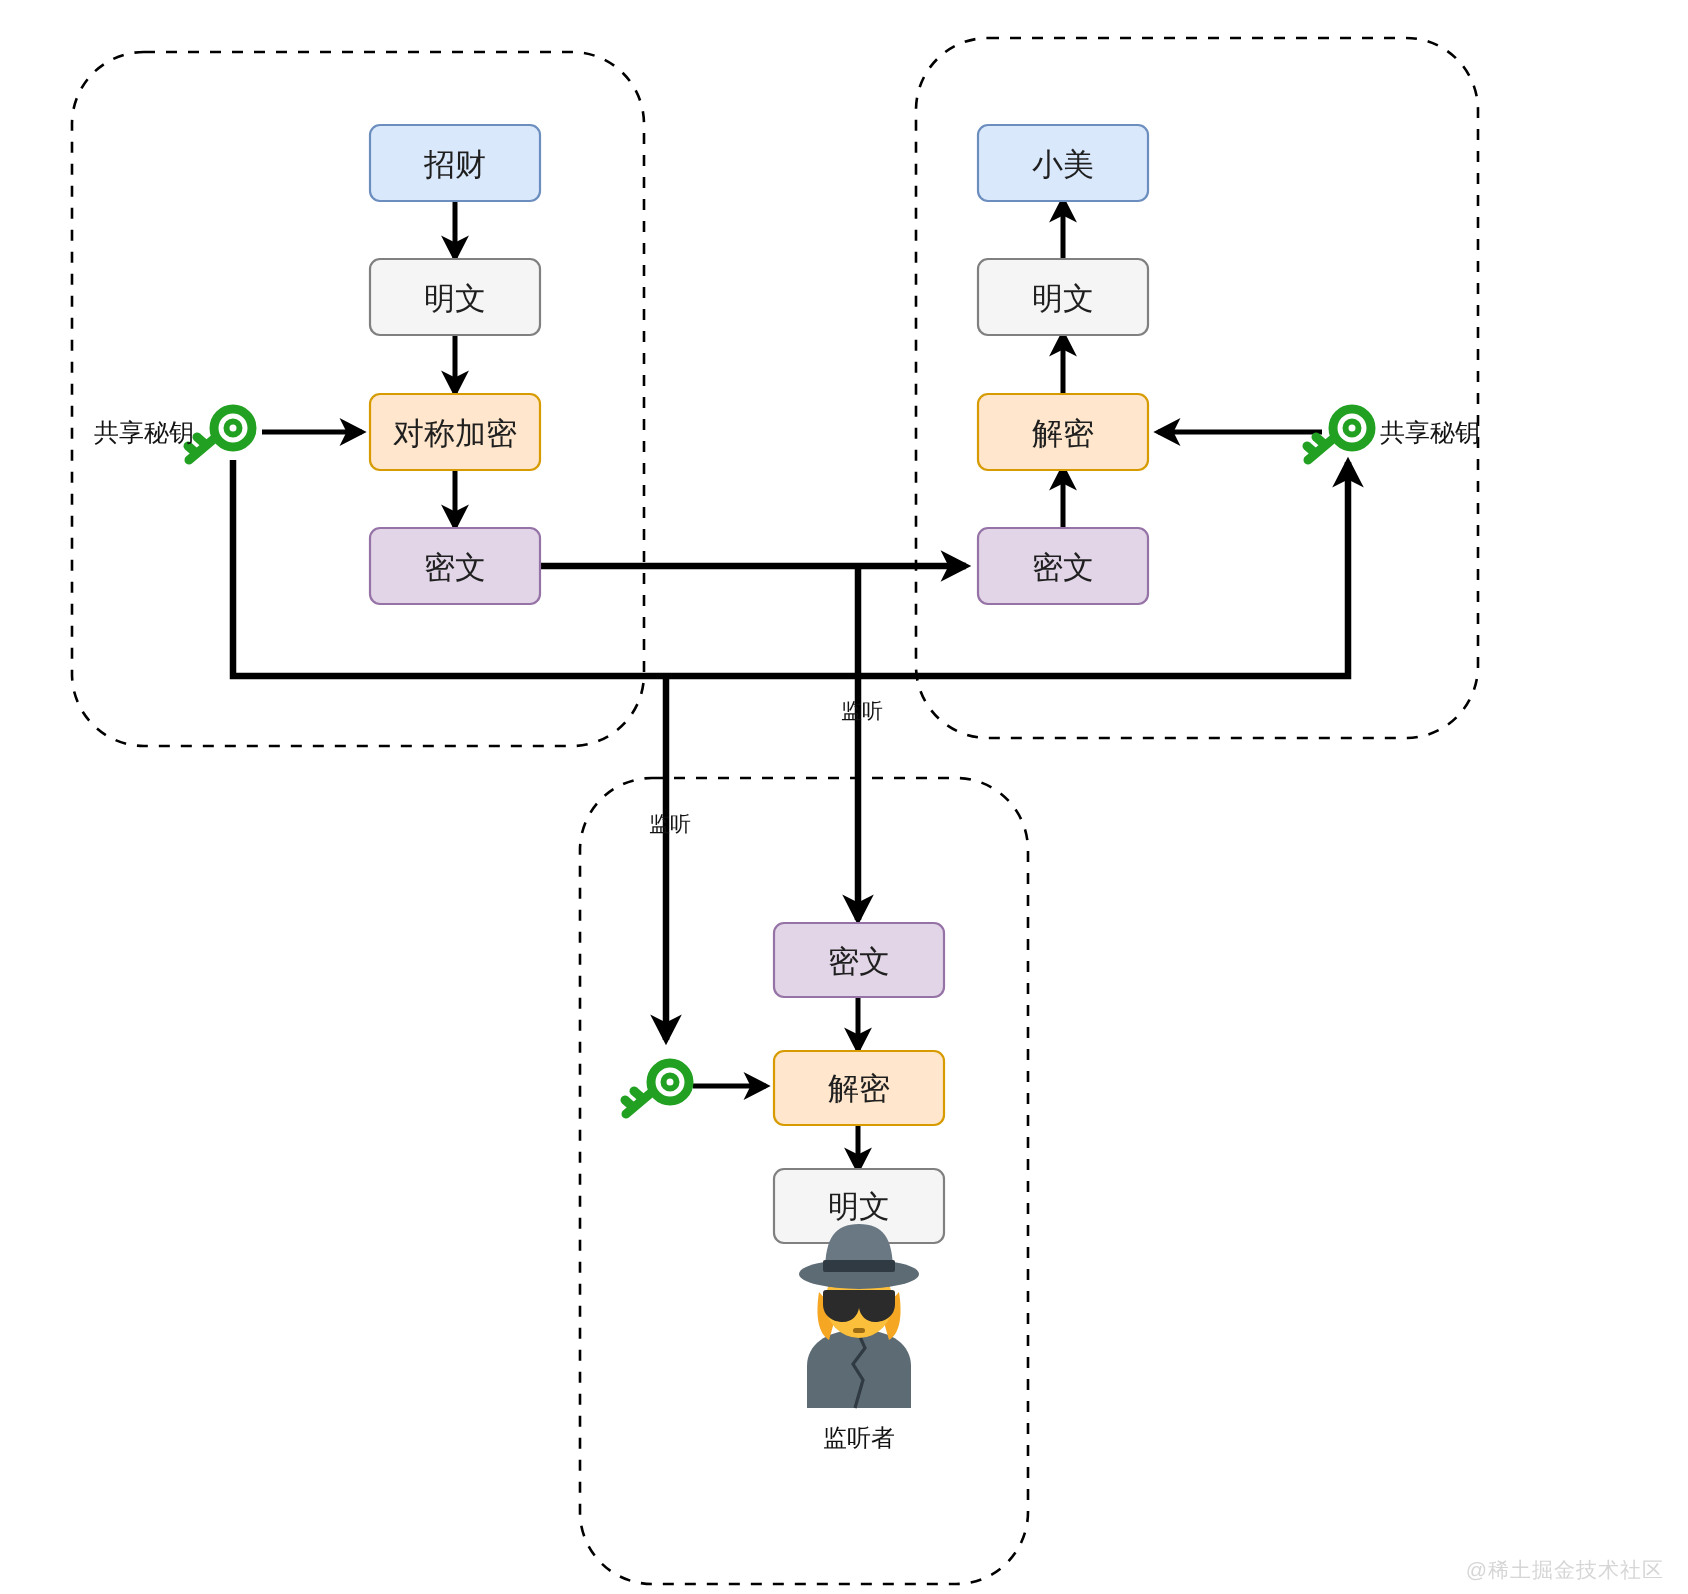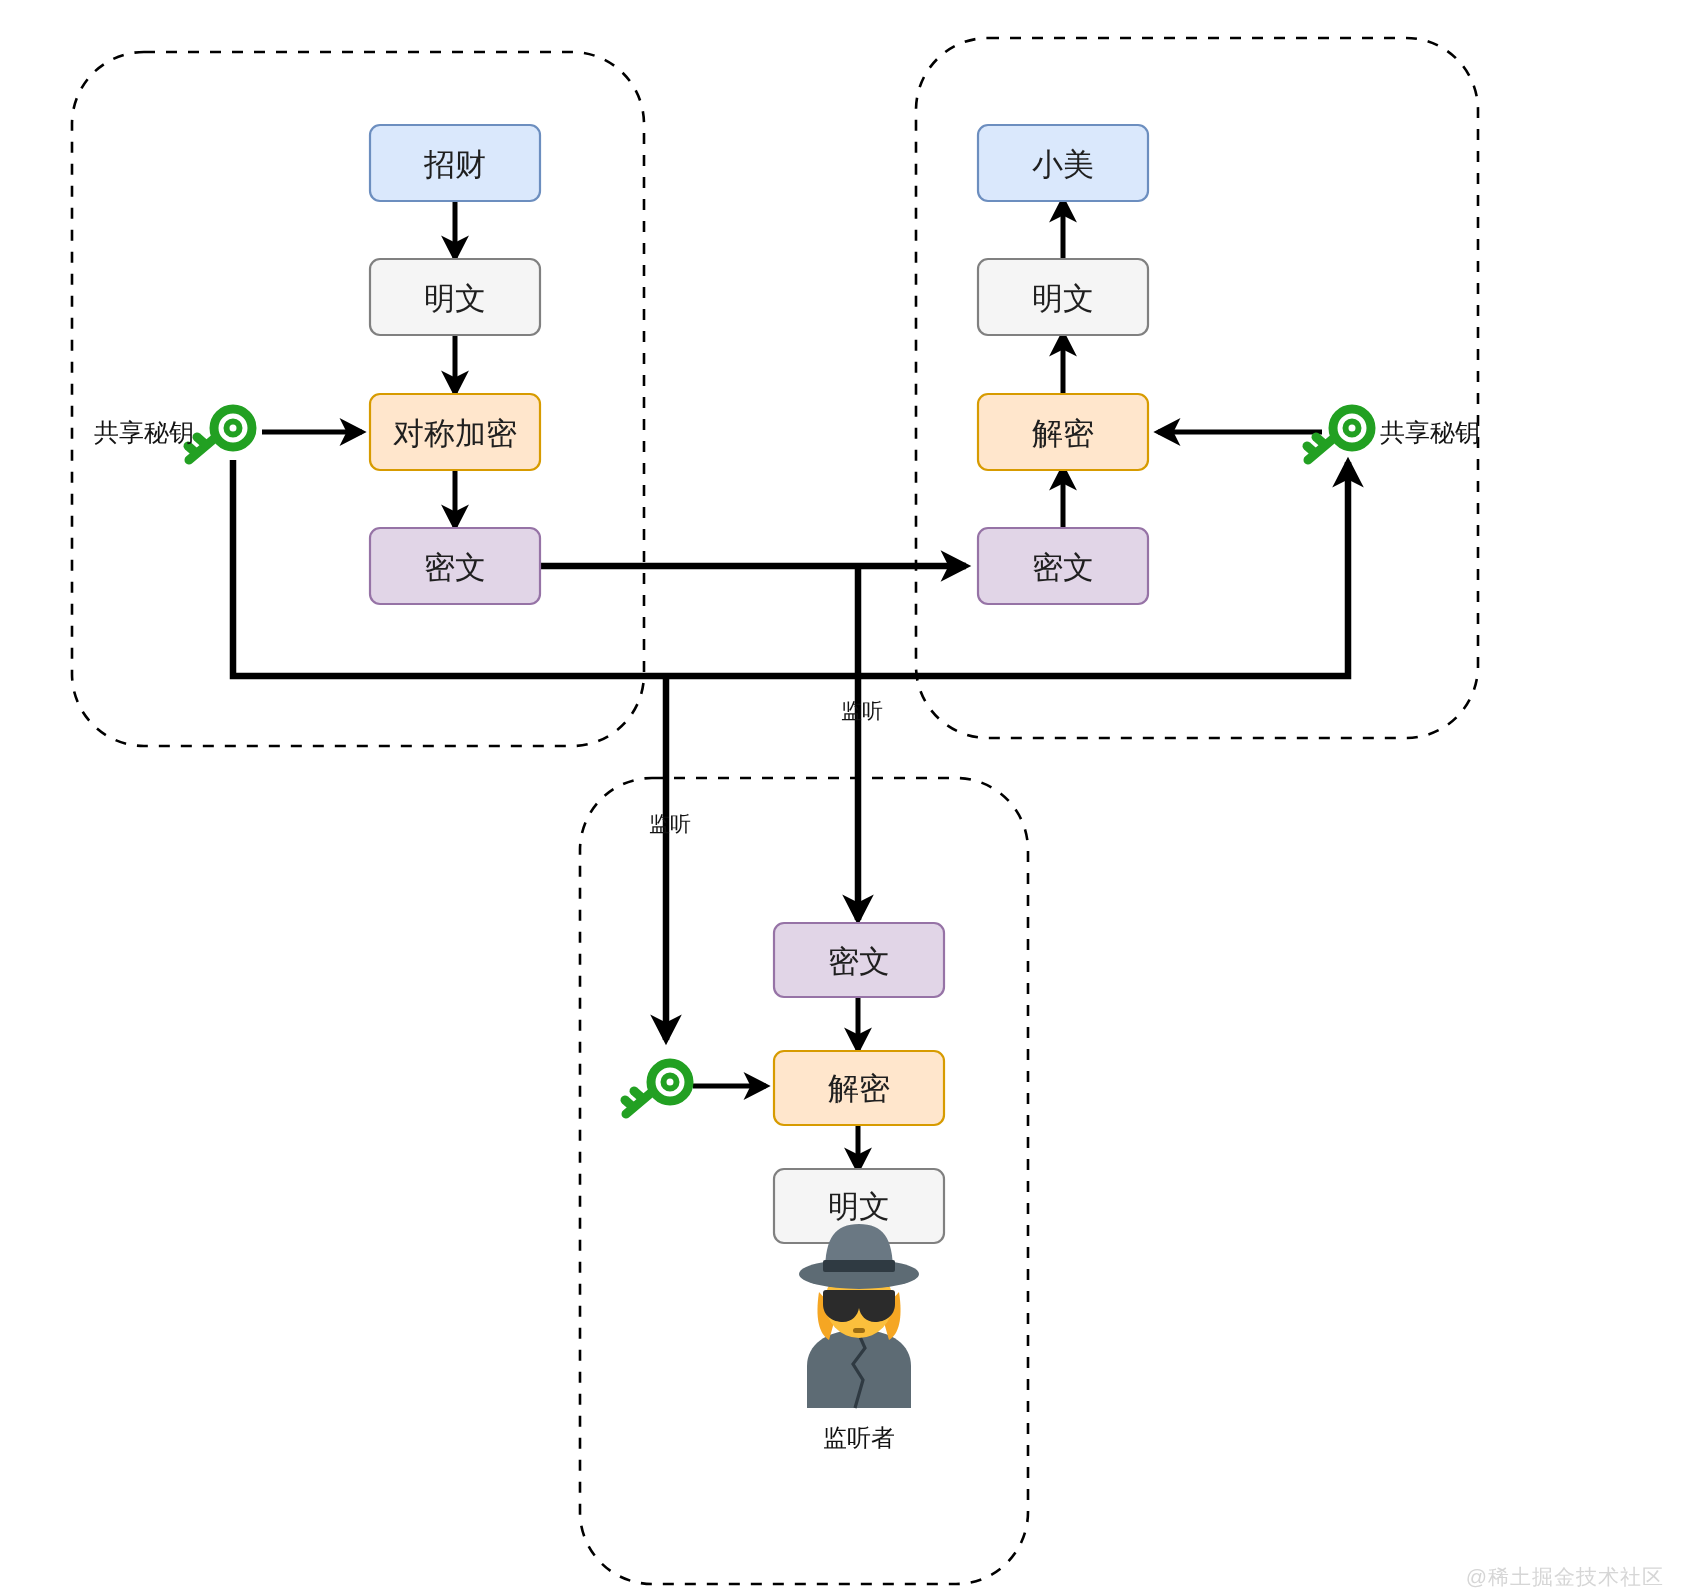--- a/index.html
+++ b/index.html
@@ -56,21 +56,21 @@
     stroke-width: 2.6;
     stroke-dasharray: 11 11;
   }
   .flow { stroke: #000000; fill: none; }
   .flow-thin { stroke-width: 5; }
   .flow-thick { stroke-width: 6.5; }
   .key-glyph { fill: none; stroke: #22A022; stroke-width: 9; stroke-linecap: round; stroke-linejoin: round; }
   .watermark {
     position: absolute;
     right: 24px;
-    bottom: 3px;
+    bottom: 10px;
     font-family: "Liberation Sans", "DejaVu Sans", sans-serif;
     font-size: 21px;
     color: #d6d6d6;
     letter-spacing: 1px;
     user-select: none;
   }
 </style>
 </head>
 <body>
 

